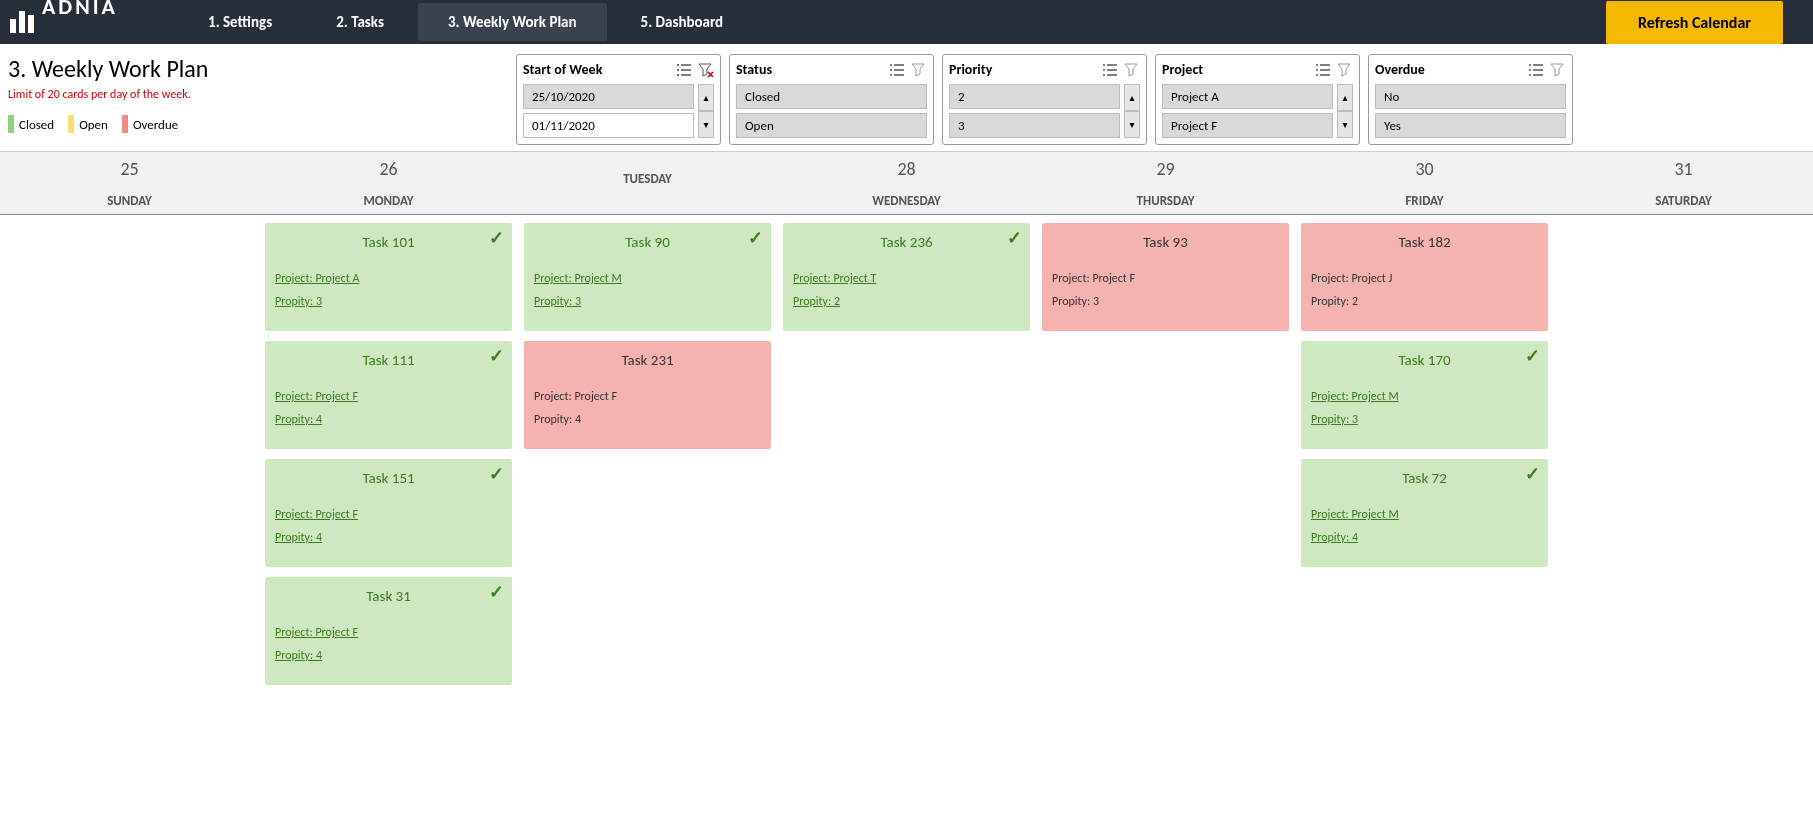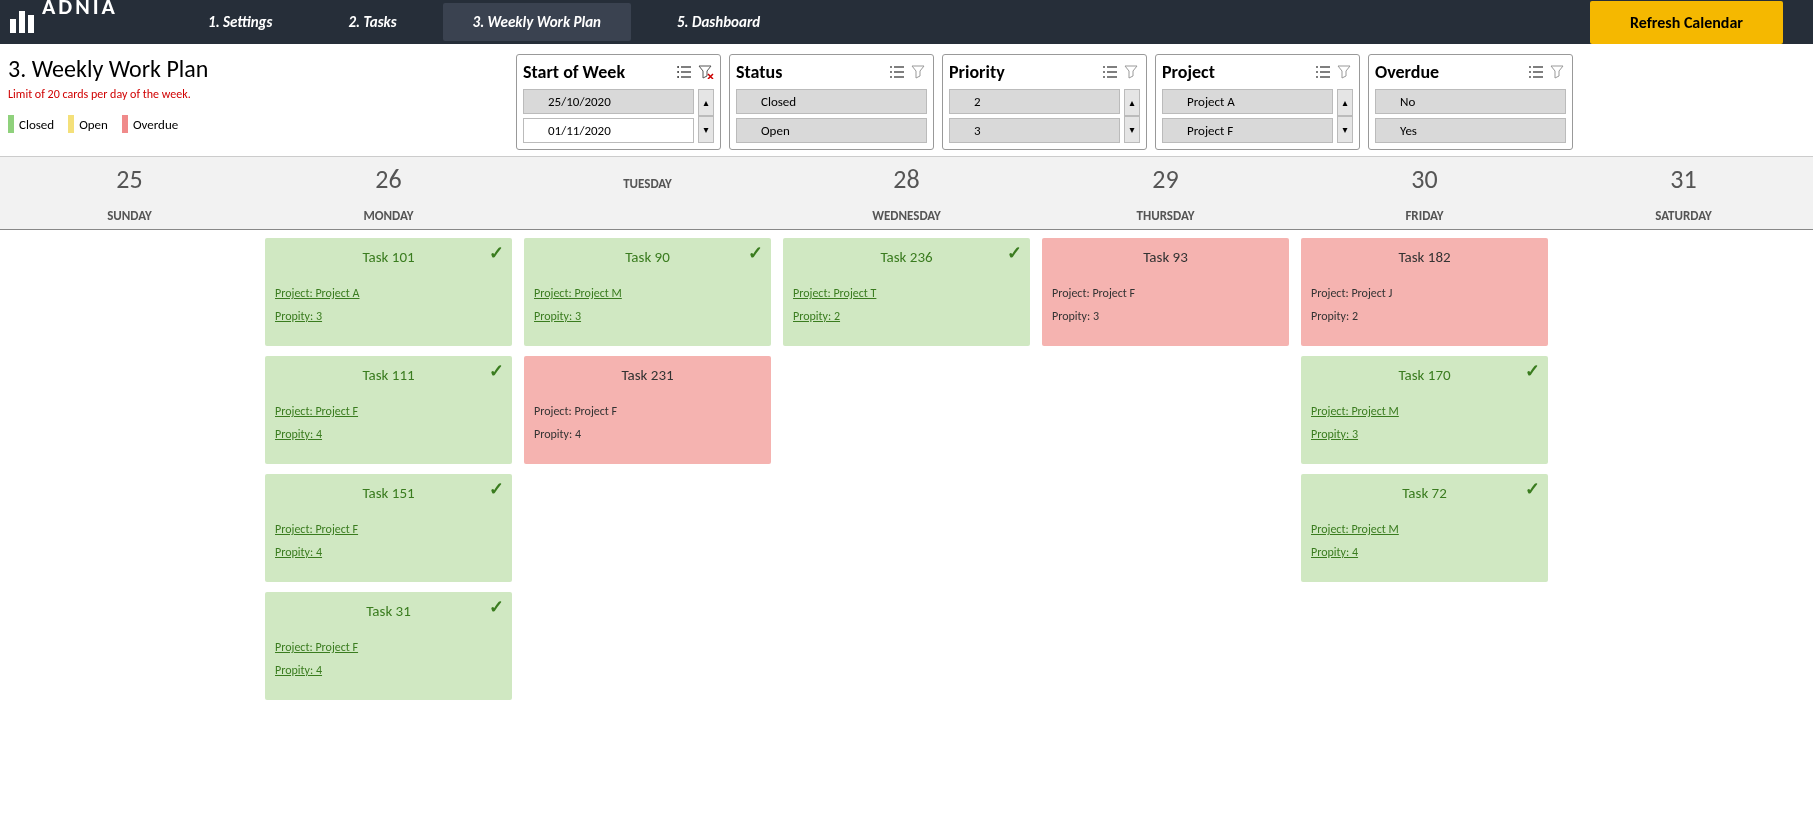--- a/index.html
+++ b/index.html
@@ -26,34 +26,34 @@
   margin-right: 8px;
 }
 .logo-icon span {
   width: 6px;
   background: #fff;
   display: block;
 }
 .logo-text { font-size: 22px; font-weight: bold; letter-spacing: 3px; }
 .logo-sub { font-size: 9px; letter-spacing: 6px; margin-top: 20px; }
 
-.nav { display: flex; gap: 16px; flex: 1; font-style: italic; }
+.nav { display: flex; gap: 4px; flex: 1; }
 .nav-item {
   color: #fff;
   padding: 10px 30px;
   font-size: 15px;
   font-weight: bold;
   cursor: pointer;
 }
 .nav-item.active { background: #3a4250; border-radius: 2px; }
 
 .refresh-btn {
   background: #f5b800;
   border: none;
-  padding: 12px 40px;
+  padding: 12px 32px;
   font-size: 16px;
   font-weight: bold;
   cursor: pointer;
   border-radius: 2px;
   margin-right: 20px;
 }
 
 
 .top-row {
   display: flex;
@@ -78,28 +78,28 @@
   padding: 6px;
   width: 205px;
   background: #fff;
 }
 .slicer-header {
   display: flex;
   align-items: center;
   justify-content: space-between;
   margin-bottom: 6px;
 }
-.slicer-title { font-weight: bold; font-size: 18px; }
+.slicer-title { font-weight: bold; font-size: 14px; }
 .slicer-icons { display: flex; gap: 6px; }
 .slicer-body { display: flex; gap: 4px; }
 .slicer-options { flex: 1; display: flex; flex-direction: column; gap: 4px; }
 .slicer-option {
   background: #d9d9d9;
   border: 1px solid #bbb;
-  padding: 4px 24px;
+  padding: 4px 8px;
   font-size: 13px;
   cursor: pointer;
 }
 .slicer-option.white { background: #fff; }
 .slicer-spinner {
   width: 16px;
   display: flex;
   flex-direction: column;
 }
 .spinner-btn {
@@ -119,21 +119,21 @@
   background: #f2f2f2;
   border-top: 1px solid #ccc;
   border-bottom: 1px solid #888;
   margin-top: 6px;
 }
 .day-col-header {
   flex: 1;
   text-align: center;
   padding: 6px 0;
 }
-.day-num { font-size: 26px; color: #555; }
+.day-num { font-size: 18px; color: #555; }
 .day-name { font-size: 13px; font-weight: bold; color: #555; margin-top: 13px; }
 
 
 .calendar-body { display: flex; }
 .day-col { flex: 1; padding: 8px 6px; }
 .card {
   border-radius: 2px;
   padding: 10px 10px 12px 10px;
   margin-bottom: 10px;
   position: relative;

